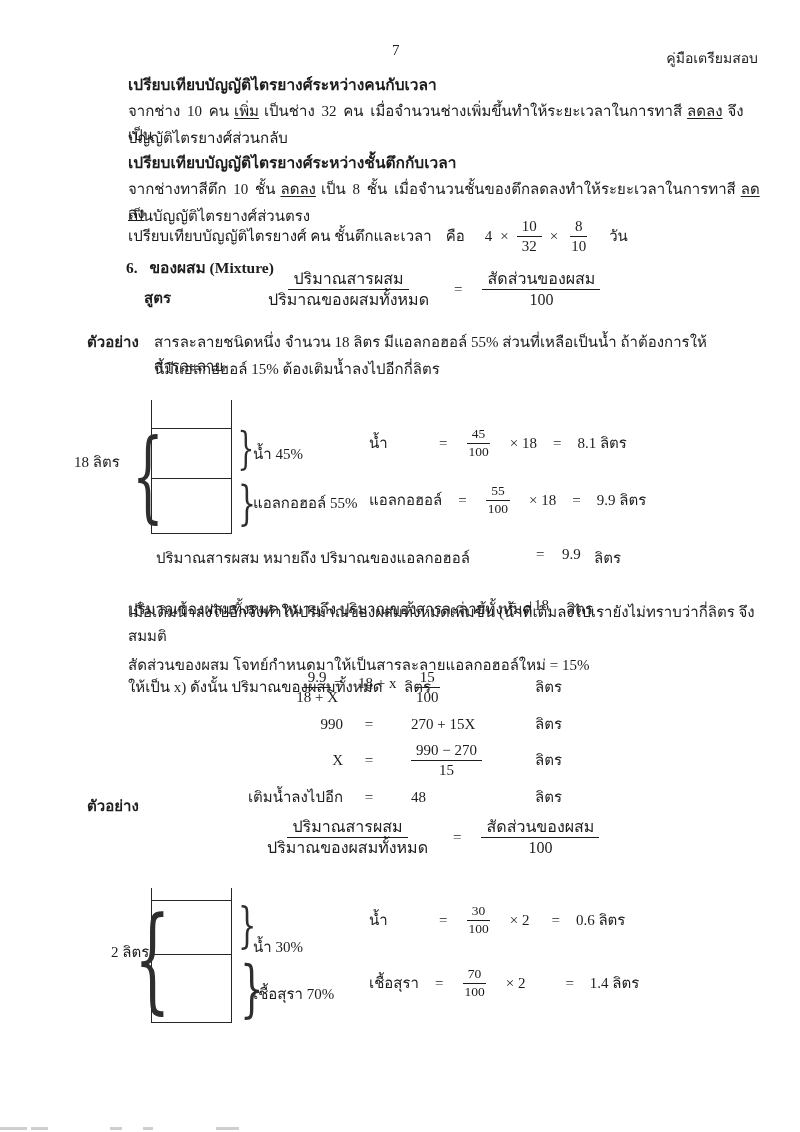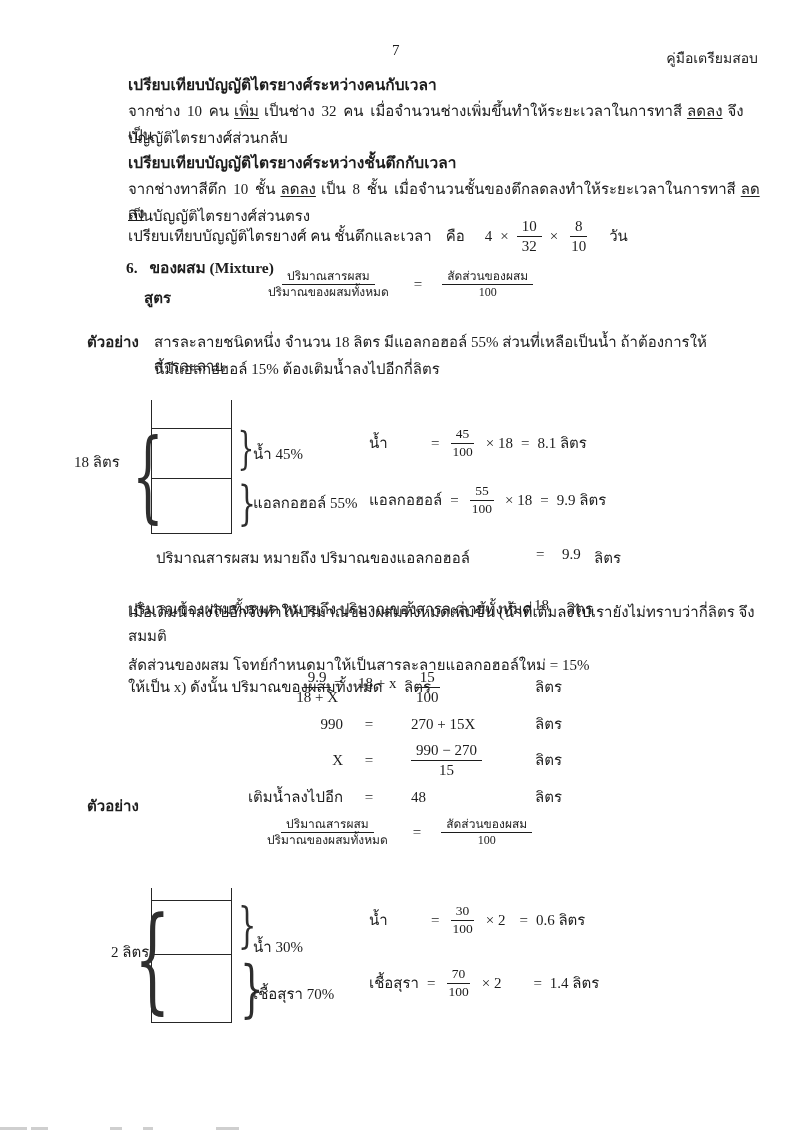--- a/index.html
+++ b/index.html
@@ -15,27 +15,27 @@
   .seg{display:inline;}
   .seg + .seg{margin-left:5px;}
 
   
   .frac{display:inline-flex;flex-direction:column;align-items:center;text-align:center;line-height:1.22;vertical-align:middle;}
   .frac .fn{border-bottom:1.3px solid #1c1c1c;padding:0 5px;}
   .frac .fd{padding:0 5px;}
   .frac.small{font-size:13.5px;line-height:1.25;}
 
   
-  .eqrow{display:flex;align-items:center;gap:8px;white-space:nowrap;}
+  .eqrow{display:flex;align-items:center;gap:16px;white-space:nowrap;}
   .eqrow .lbl{flex:0 0 54px;}
   .eqrow .lbl.narrow{flex:0 0 40px;}
 
   
   .formula{display:flex;align-items:center;gap:20px;white-space:nowrap;}
-  .formula .frac{font-size:12px;}
+  .formula .frac{font-size:16px;}
 
   
   .sgrid{width:392px;}
   .sgrow{display:grid;grid-template-columns:158px 52px 140px 42px;align-items:center;}
   .sgrow .sg-l{text-align:right;}
   .sgrow .sg-e{text-align:center;}
   .sgrow .sg-r{text-align:left;padding-left:16px;}
   .sgrow .sg-u{text-align:left;}
 
   

